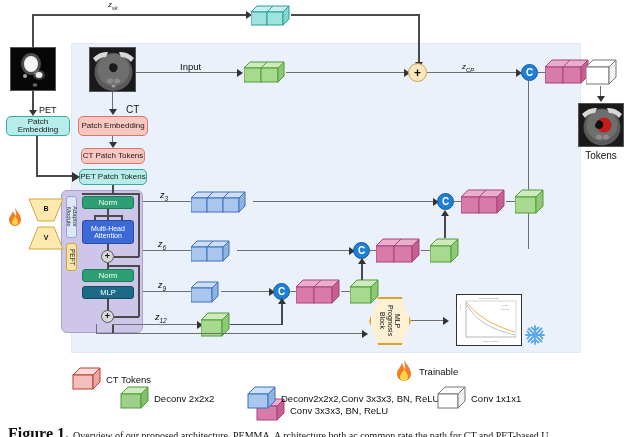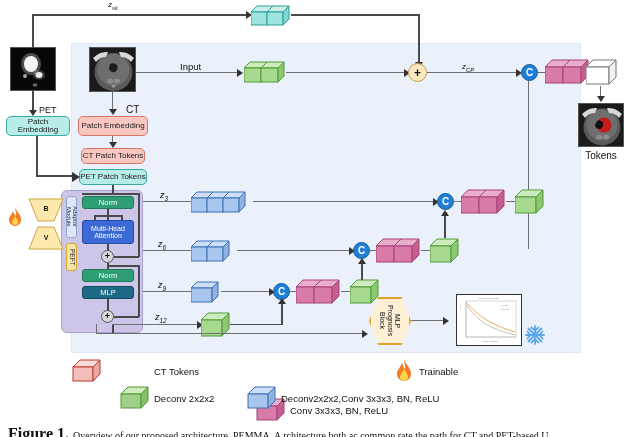--- a/index.html
+++ b/index.html
@@ -476,21 +476,21 @@
       </g>
       <g fill="#999" font-size="2.2" font-family="Liberation Sans, sans-serif">
         <text x="44" y="11">low risk</text>
         <text x="44" y="14.5">high risk</text>
       </g>
     </svg>
   </div>
 
   <div class="abs" id="legend">
 
-    <div class="lg-item" style="left:1px; top:2px;gap:48px;">
+    <div class="lg-item" style="left:1px; top:10px;">
       <svg width="30" height="24" viewBox="0 0 30 24">
         <polygon points="1,8 8,1 28,1 21,8" fill="#f9dcd9" stroke="#c0392b" stroke-width="1"></polygon>
         <rect x="1" y="8" width="20" height="14" fill="#f3bfbc" stroke="#c0392b" stroke-width="1"></rect>
         <polygon points="21,8 28,1 28,15 21,22" fill="#e8a8a4" stroke="#c0392b" stroke-width="1"></polygon>
       </svg>
       <span class="lg-txt" style="font-size:9.5px;">CT Tokens</span>
     </div>
 
 
     <div class="lg-item" style="left:185px; top:2px;margin-top:39px;">
@@ -522,20 +522,28 @@
 
     <div class="lg-item" style="left:176px; top:29px;">
       <svg width="30" height="24" viewBox="0 0 30 24">
         <polygon points="1,8 8,1 28,1 21,8" fill="#ccdff6" stroke="#3e70b8" stroke-width="1"></polygon>
         <rect x="1" y="8" width="20" height="14" fill="#a9c6ee" stroke="#3e70b8" stroke-width="1"></rect>
         <polygon points="21,8 28,1 28,15 21,22" fill="#8fb2e3" stroke="#3e70b8" stroke-width="1"></polygon>
       </svg>
       <span class="lg-txt" style="font-size:9.5px;">Deconv2x2x2,Conv 3x3x3, BN, ReLU</span>
     </div>
 
+    <div class="lg-item" style="left:366px; top:29px;">
+      <svg width="30" height="24" viewBox="0 0 30 24">
+        <polygon points="1,8 8,1 28,1 21,8" fill="#ffffff" stroke="#777" stroke-width="1"></polygon>
+        <rect x="1" y="8" width="20" height="14" fill="#ffffff" stroke="#777" stroke-width="1"></rect>
+        <polygon points="21,8 28,1 28,15 21,22" fill="#f0f0f0" stroke="#777" stroke-width="1"></polygon>
+      </svg>
+      <span class="lg-txt" style="font-size:9.5px;">Conv 1x1x1</span>
+    </div>
   </div>
 
   <div class="caption">
     <b>Figure 1.</b>
     <span style="font-size:10px;">Overview of our proposed architecture, PEMMA. A rchitecture both ac common rate the path for CT and PET-based U</span>
   </div>
 
 </div>
 
 </body></html>

